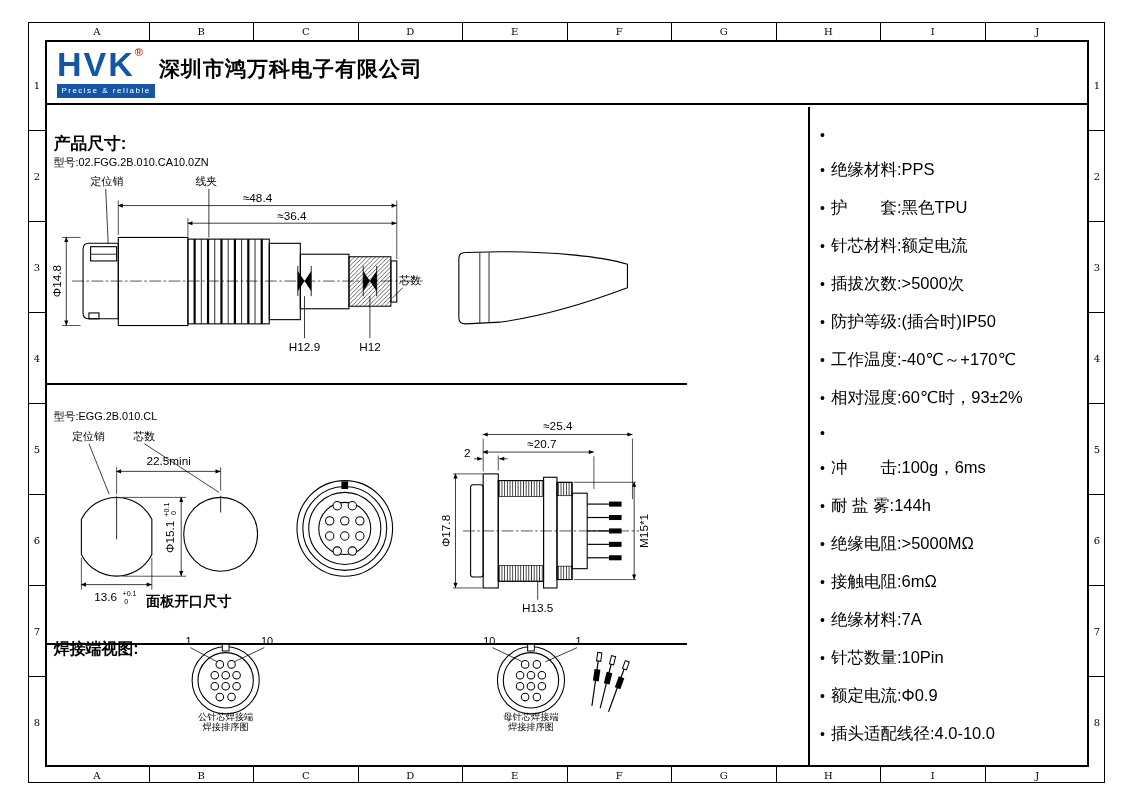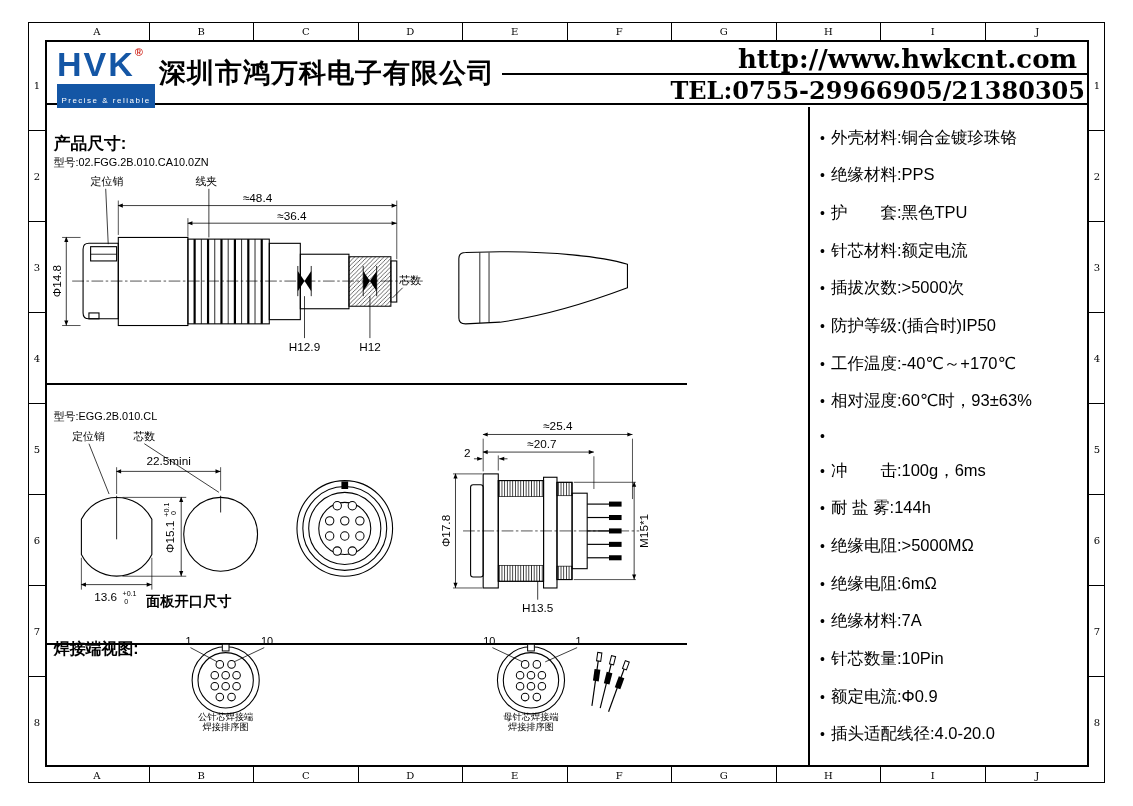--- a/index.html
+++ b/index.html
@@ -16,22 +16,22 @@
   .strip .cell{flex:1;display:flex;align-items:center;justify-content:center}
   .strip-top .cell + .cell,.strip-bottom .cell + .cell{border-left:1px solid #000}
   .strip-left .cell + .cell,.strip-right .cell + .cell{border-top:1px solid #000}
   .content{position:absolute;left:47px;top:42px;width:1040px;height:723px}
 
   
   .header{position:absolute;left:0;top:0;width:1040px;height:63px;border-bottom:2px solid #000}
   .logo-block{position:absolute;left:10px;top:5px;width:98px}
   .logo-text{font-size:34px;font-weight:bold;line-height:1.05;color:var(--brand-blue,#1456a5);letter-spacing:2px}
   .logo-reg{font-size:11px;color:var(--reg-red,#d0261c);vertical-align:top;letter-spacing:0}
-  .tagline{margin-top:1px;background:var(--brand-blue,#1456a5);color:#fff;font-size:8px;letter-spacing:1.5px;text-align:center;padding:12px 0 3px}
-  .company{position:absolute;left:112px;top:13px;font-size:27px;font-weight:bold;letter-spacing:1px;white-space:nowrap}
+  .tagline{margin-top:1px;background:var(--brand-blue,#1456a5);color:#fff;font-size:8px;letter-spacing:1.5px;text-align:center;padding:2px 0 3px}
+  .company{position:absolute;left:112px;top:13px;font-size:21px;font-weight:bold;letter-spacing:1px;white-space:nowrap}
   .contact{position:absolute;left:455px;top:0;width:585px;height:63px}
   .contact-line{position:absolute;left:0;top:31px;width:585px;height:0;border-top:2px solid #000}
   .website{position:absolute;right:10px;top:2px;font-family:"DejaVu Serif",serif;font-weight:bold;font-size:26px;white-space:nowrap}
   .tel{position:absolute;right:2px;top:34px;font-family:"DejaVu Serif",serif;font-weight:bold;font-size:24px;white-space:nowrap}
 
   
   .drawings{position:absolute;left:0;top:65px;width:763px;height:658px;border-right:2px solid #000}
   .sec{position:absolute;left:0;width:640px;overflow:hidden}
   .sec1{top:0;height:278px;border-bottom:2px solid #000}
   .sec2{top:280px;height:258px;border-bottom:2px solid #000}
@@ -119,25 +119,20 @@
   <div class="inner-frame"></div>
 
   <div class="content">
 
     <div class="header">
       <div class="logo-block">
         <div class="logo-text"><span>HVK</span><span class="logo-reg">®</span></div>
         <div class="tagline">Precise &amp; reliable</div>
       </div>
       <div class="company">深圳市鸿万科电子有限公司</div>
-      <div class="contact">
-        <div class="website">http://www.hwkcnt.com</div>
-        <div class="contact-line"></div>
-        <div class="tel">TEL:0755-29966905/21380305</div>
-      </div>
     </div>
 
     <div class="drawings">
 
       <div class="sec sec1">
         <svg viewBox="0 0 763 278">
           <defs>
             <marker id="a1e" viewBox="0 0 10 10" refX="8.5" refY="5" markerWidth="9" markerHeight="8" orient="auto">
                 <path d="M0,1.6 L8.5,5 L0,8.4 Z" fill="#000"></path>
               </marker>
@@ -441,21 +436,20 @@
               <rect x="6" y="6" width="5" height="10" class="out2" fill="#fff"></rect>
             </g>
           </g>
         </svg>
       </div>
     </div>
 
     <div class="specs">
       <div class="spec-item">
           <span class="spec-bullet">•</span>
-          <span class="spec-text">外壳材料:铜合金镀珍珠铬</span>
         </div>
       <div class="spec-item">
           <span class="spec-bullet">•</span>
           <span class="spec-text">绝缘材料:PPS</span>
         </div>
       <div class="spec-item">
           <span class="spec-bullet">•</span>
           <span class="spec-text">护　　套:黑色TPU</span>
         </div>
       <div class="spec-item">
@@ -469,53 +463,53 @@
       <div class="spec-item">
           <span class="spec-bullet">•</span>
           <span class="spec-text">防护等级:(插合时)IP50</span>
         </div>
       <div class="spec-item">
           <span class="spec-bullet">•</span>
           <span class="spec-text">工作温度:-40℃～+170℃</span>
         </div>
       <div class="spec-item">
           <span class="spec-bullet">•</span>
-          <span class="spec-text">相对湿度:60℃时，93±63%</span>
+          <span class="spec-text">相对湿度:60℃时，93±2%</span>
         </div>
       <div class="spec-item">
           <span class="spec-bullet">•</span>
         </div>
       <div class="spec-item">
           <span class="spec-bullet">•</span>
           <span class="spec-text">冲　　击:100g，6ms</span>
         </div>
       <div class="spec-item">
           <span class="spec-bullet">•</span>
           <span class="spec-text">耐 盐 雾:144h</span>
         </div>
       <div class="spec-item">
           <span class="spec-bullet">•</span>
           <span class="spec-text">绝缘电阻:&gt;5000MΩ</span>
         </div>
       <div class="spec-item">
           <span class="spec-bullet">•</span>
-          <span class="spec-text">绝缘电阻:6mΩ</span>
+          <span class="spec-text">接触电阻:6mΩ</span>
         </div>
       <div class="spec-item">
           <span class="spec-bullet">•</span>
           <span class="spec-text">绝缘材料:7A</span>
         </div>
       <div class="spec-item">
           <span class="spec-bullet">•</span>
           <span class="spec-text">针芯数量:10Pin</span>
         </div>
       <div class="spec-item">
           <span class="spec-bullet">•</span>
           <span class="spec-text">额定电流:Φ0.9</span>
         </div>
       <div class="spec-item">
           <span class="spec-bullet">•</span>
-          <span class="spec-text">插头适配线径:4.0-20.0</span>
+          <span class="spec-text">插头适配线径:4.0-10.0</span>
         </div>
     </div>
 
   </div>
 </div>
 
 </body></html>

